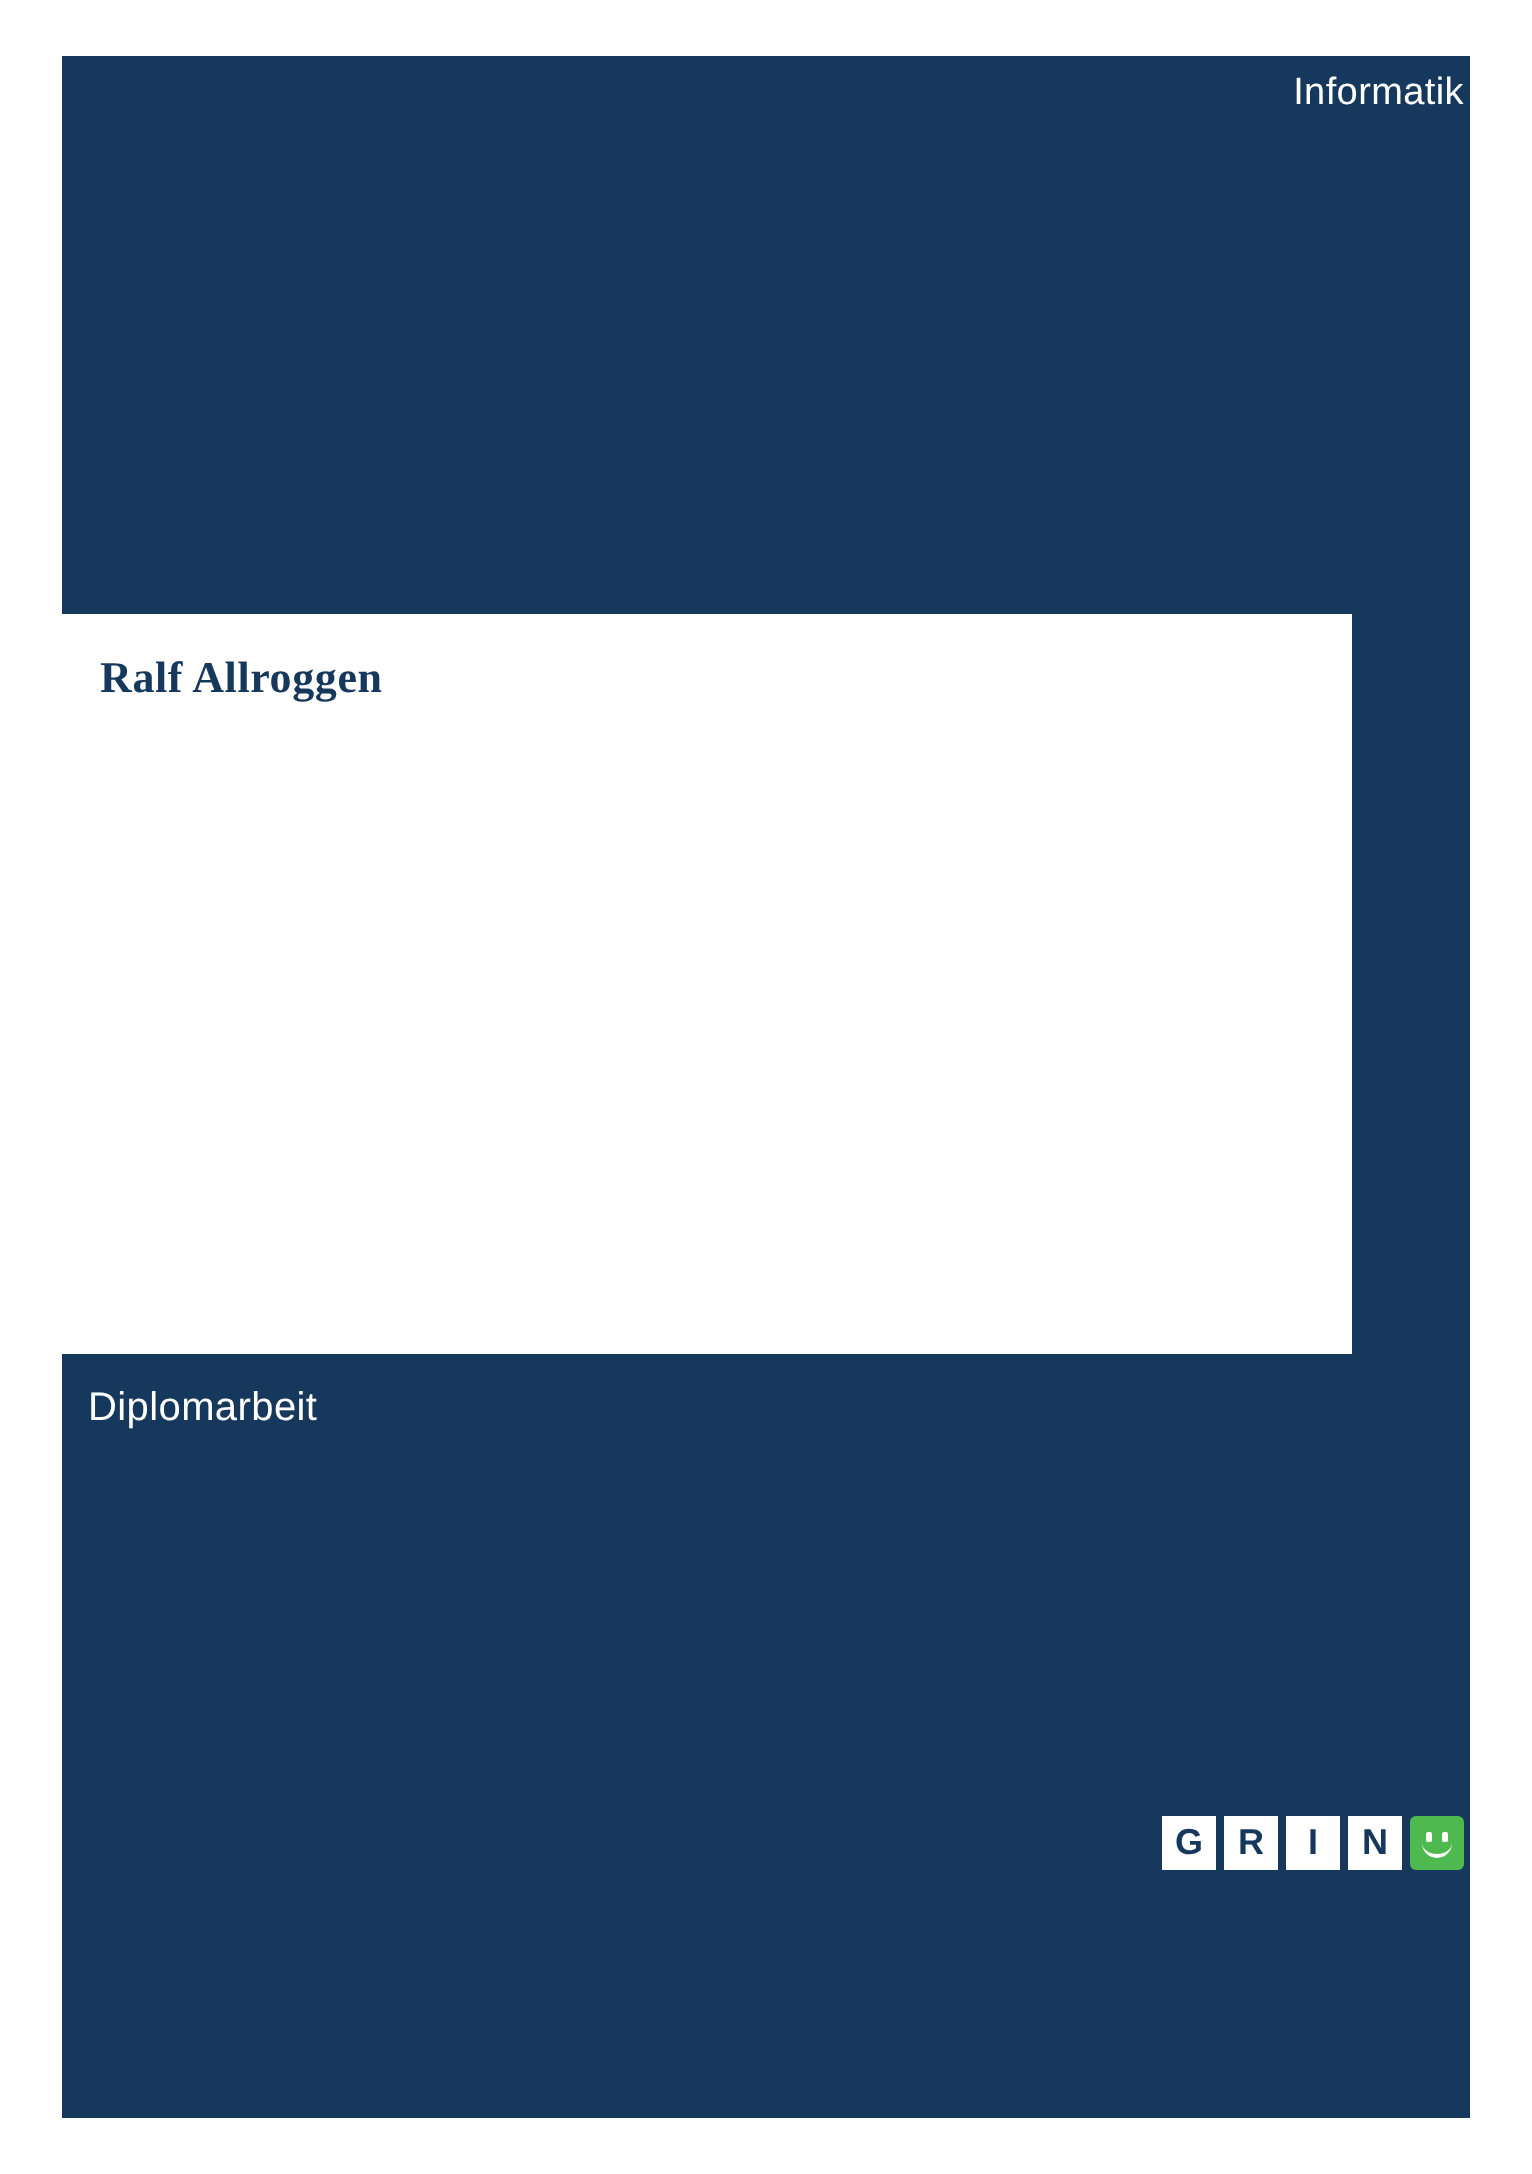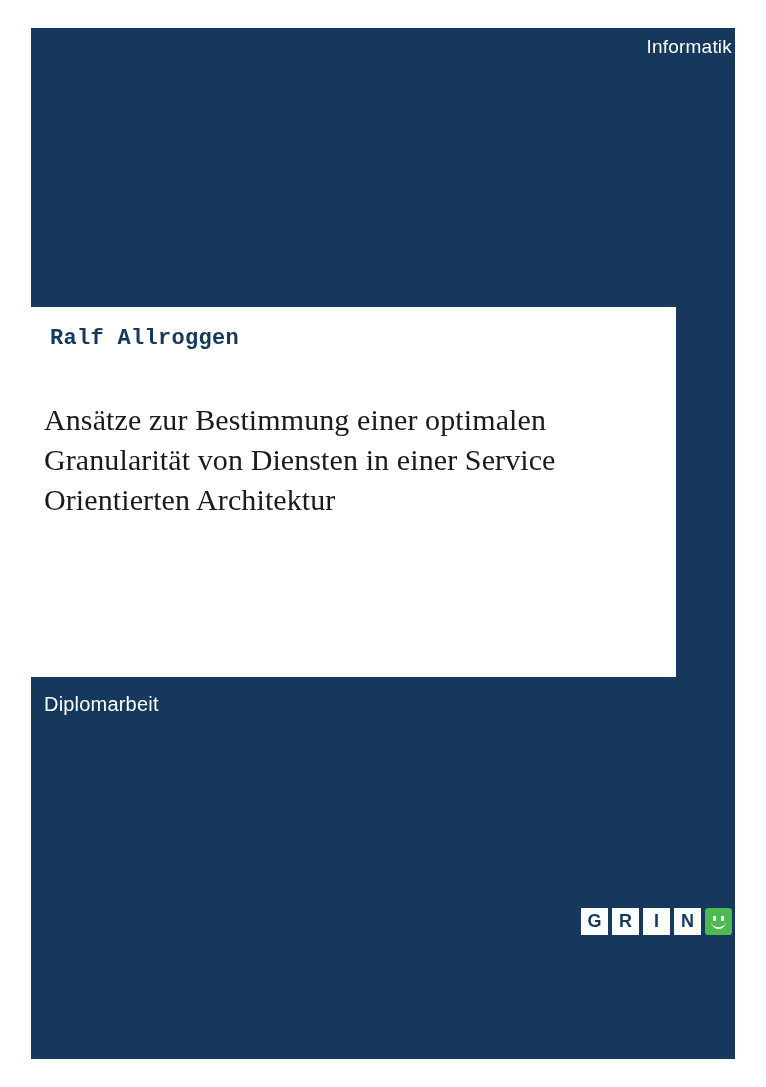--- a/index.html
+++ b/index.html
@@ -53,21 +53,21 @@
     width: 676px;
     height: 370px;
     background: #ffffff;
   }
 
   .author {
     position: absolute;
     left: 50px;
     top: 326px;
     color: #15385c;
-    font-family: Liberation Mono, monospace;
+    font-family: Liberation Serif, serif;
     font-weight: bold;
     font-size: 22px;
     letter-spacing: 0.3px;
   }
 
   .title {
     position: absolute;
     left: 44px;
     top: 400px;
     width: 624px;
@@ -144,21 +144,20 @@
 <div class="cover">
 
   <div class="panel"></div>
 
   <div class="category">Informatik</div>
 
   <div class="white-band"></div>
 
   <div class="author">Ralf Allroggen</div>
 
-  <div class="title">Ansätze zur Bestimmung einer optimalen Granularität von Diensten in einer Service Orientierten Architektur</div>
 
   <div class="doc-type">Diplomarbeit</div>
 
   <div class="logo">
     <span class="lt">G</span>
     <span class="lt">R</span>
     <span class="lt">I</span>
     <span class="lt">N</span>
     <span class="smiley">
       <span class="eye left"></span>

